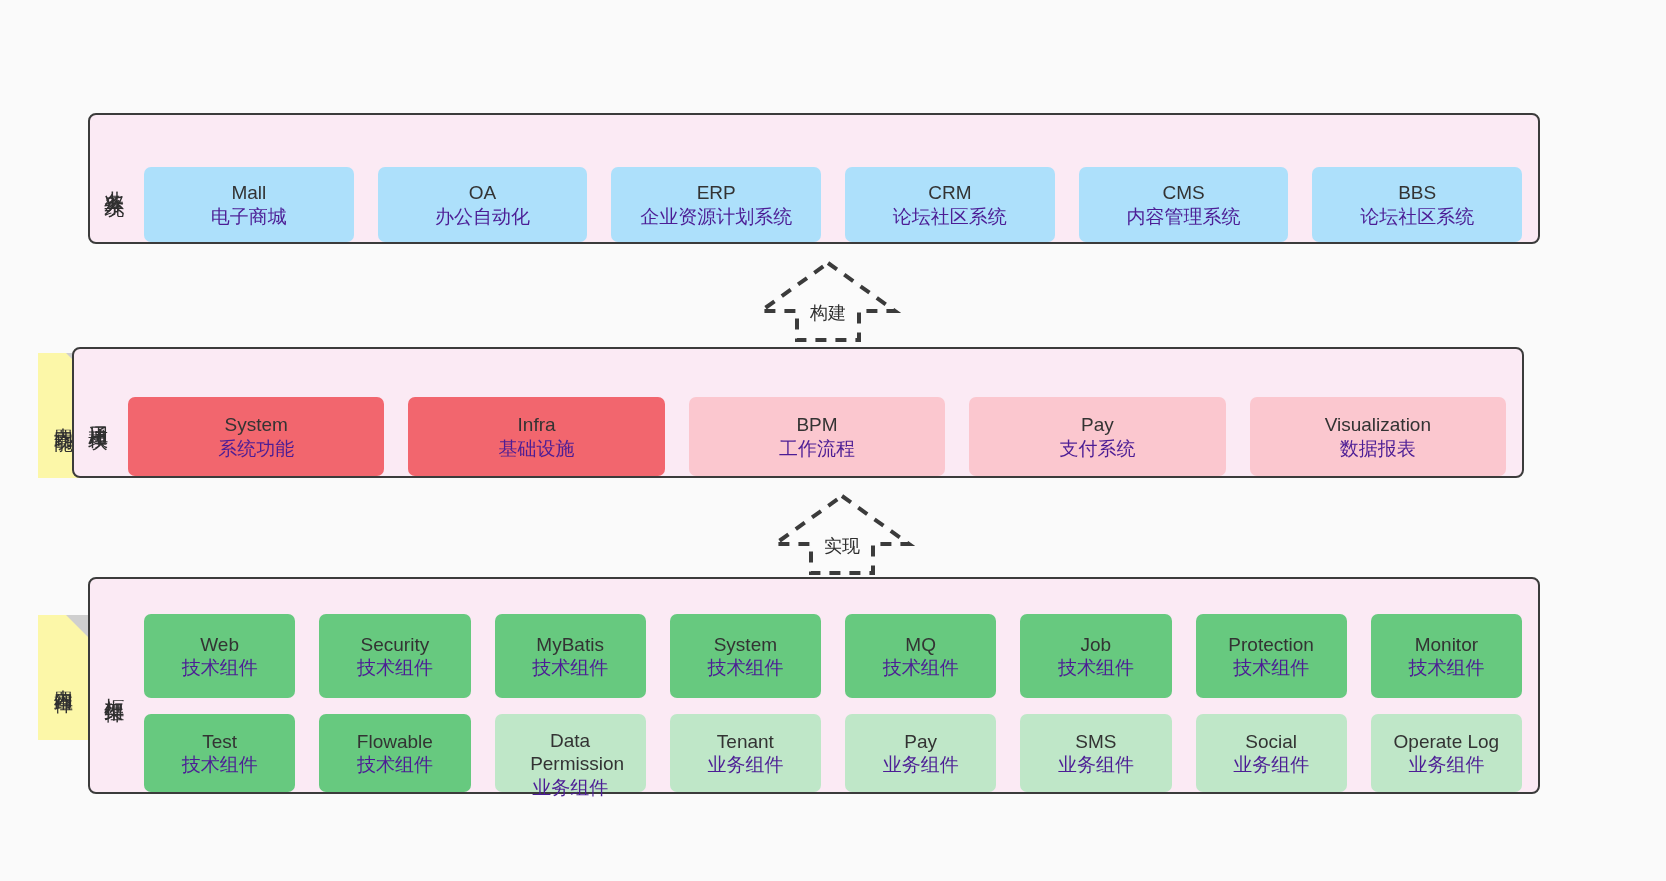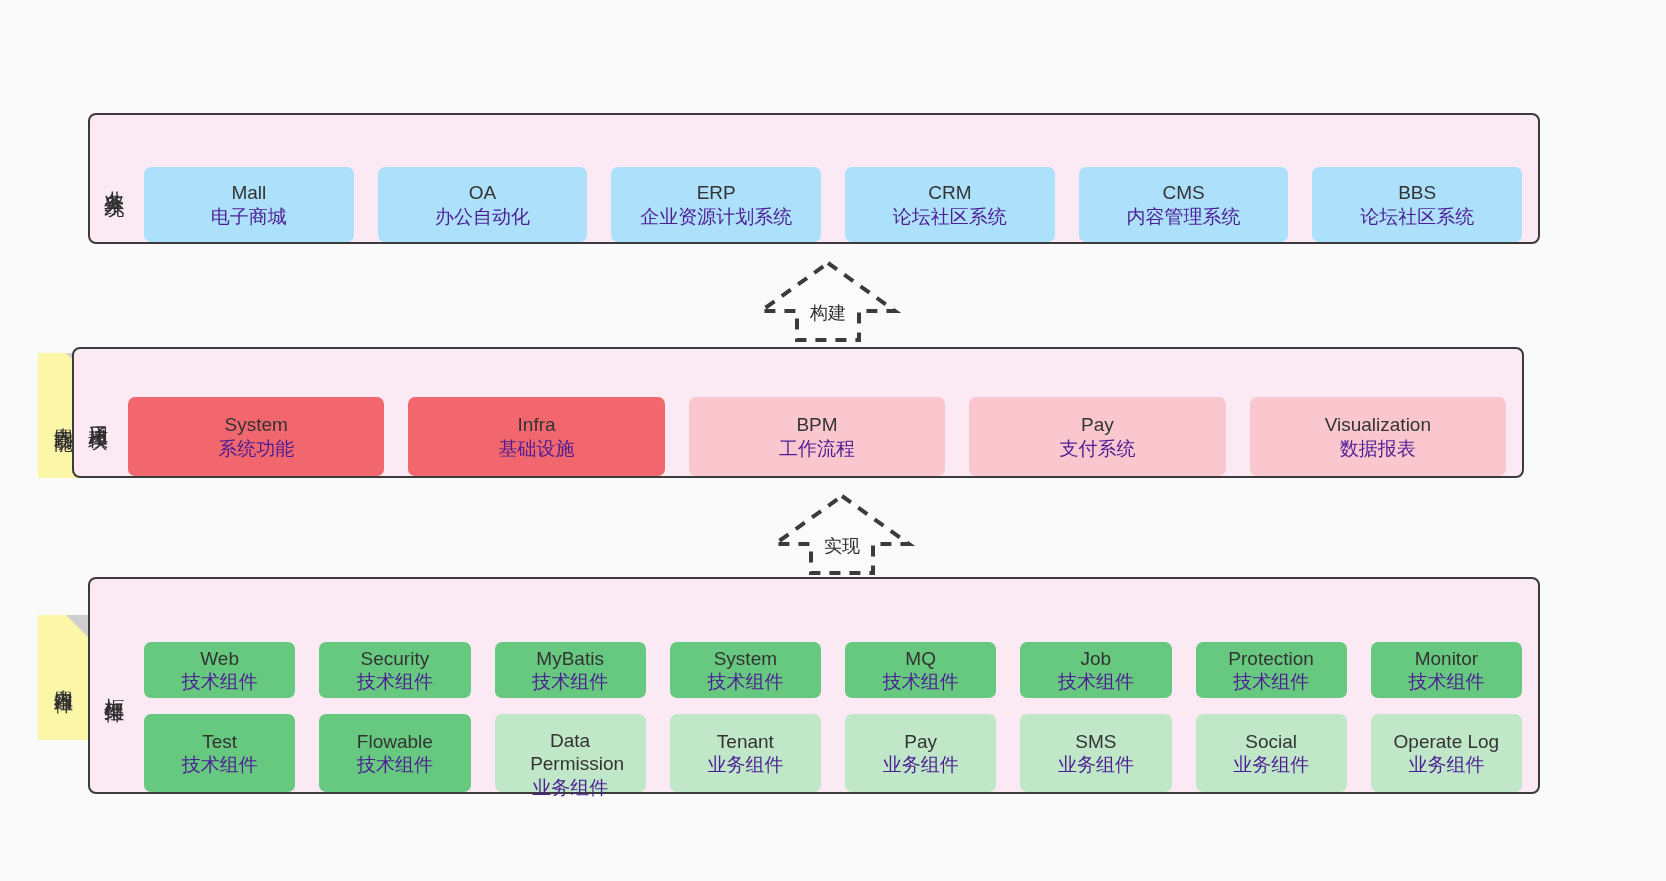--- a/index.html
+++ b/index.html
@@ -205,21 +205,21 @@
 
   <div class="note" style="left:38px; top:615px; width:50px; height:125px;">
     <span class="fold"></span>
     <span>内置组件</span>
   </div>
 
   <div class="layer" style="left:88px; top:577px; width:1452px; height:217px;">
     <div class="layer-title">框架组件</div>
     <div class="layer-body" style="gap:16px;">
 
-      <div class="row" style="height:56px;margin-top:13px;">
+      <div class="row" style="height:84px;margin-top:13px;">
         <div class="card c-green">
           <span class="t1">Web</span>
           <span class="t2">技术组件</span>
         </div>
         <div class="card c-green">
           <span class="t1">Security</span>
           <span class="t2">技术组件</span>
         </div>
         <div class="card c-green">
           <span class="t1">MyBatis</span>

